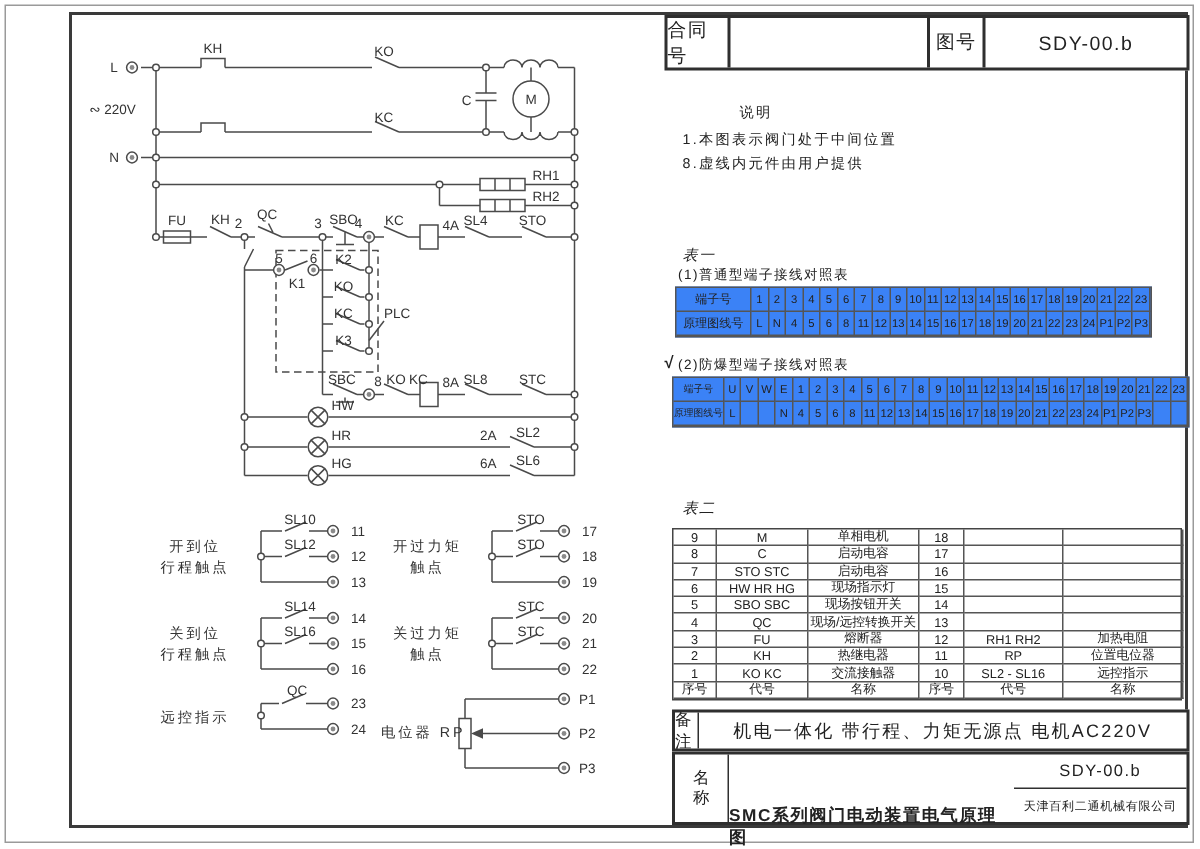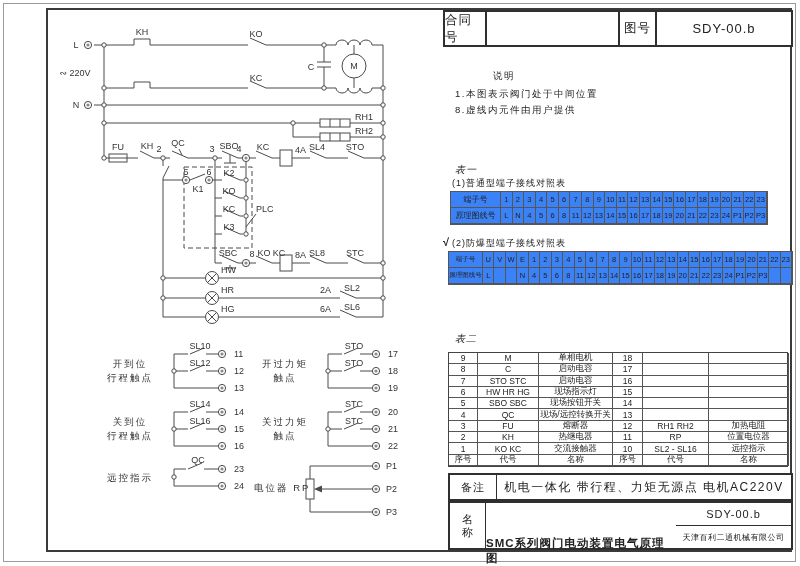--- a/index.html
+++ b/index.html
@@ -27,21 +27,21 @@
 
   .tt{position:absolute;display:grid;grid-auto-rows:16px;border:1px solid #555;background:#3b82f6;}
   .tt .tc{border-right:1px solid #555;border-bottom:1px solid #555;display:flex;align-items:center;justify-content:center;font-size:7.5px;overflow:hidden;white-space:nowrap;}
   .tt .hd{font-size:8px;letter-spacing:0px;}
   .tt2 .hd{font-size:6.5px;}
 
   .comp{position:absolute;display:grid;grid-template-columns:29px 61px 74px 30px 66px 80px;grid-auto-rows:11.3px;border:1.5px solid #444;background:#fff;}
   .comp .tc{border-right:1px solid #555;border-bottom:1px solid #555;display:flex;align-items:center;justify-content:center;font-size:8.5px;overflow:hidden;white-space:nowrap;}
 
   .remarks{position:absolute;left:448px;top:473px;width:345px;height:28px;border:2px solid #2f2f2f;display:flex;background:#fff;}
-  .remarks .lab{width:47px;border-right:1.5px solid #2f2f2f;display:flex;align-items:center;justify-content:center;font-size:11px;letter-spacing:1px;}
+  .remarks .lab{width:16px;border-right:1.5px solid #2f2f2f;display:flex;align-items:center;justify-content:center;font-size:11px;letter-spacing:1px;}
   .remarks .txt{flex:1;display:flex;align-items:center;justify-content:center;font-size:12px;letter-spacing:1.5px;}
 
   .nameblock{position:absolute;left:448px;top:501px;width:345px;height:49px;border:2px solid #2f2f2f;display:flex;background:#fff;}
   .nameblock .lab{width:36px;border-right:1.5px solid #2f2f2f;display:flex;flex-direction:column;align-items:center;justify-content:center;font-size:11px;line-height:13px;}
   .nameblock .mid{width:190px;border-right:1.5px solid #2f2f2f;display:flex;align-items:center;justify-content:center;font-size:11.5px;letter-spacing:1px;font-weight:bold;margin-top:48px;}
   .nameblock .right{flex:1;display:flex;flex-direction:column;}
   .nameblock .rtop{flex:1;border-bottom:1.5px solid #2f2f2f;display:flex;align-items:center;justify-content:center;font-size:11px;letter-spacing:1px;}
   .nameblock .rbot{flex:1;display:flex;align-items:center;justify-content:center;font-size:8px;letter-spacing:0.5px;}
 </style>
 </head>

